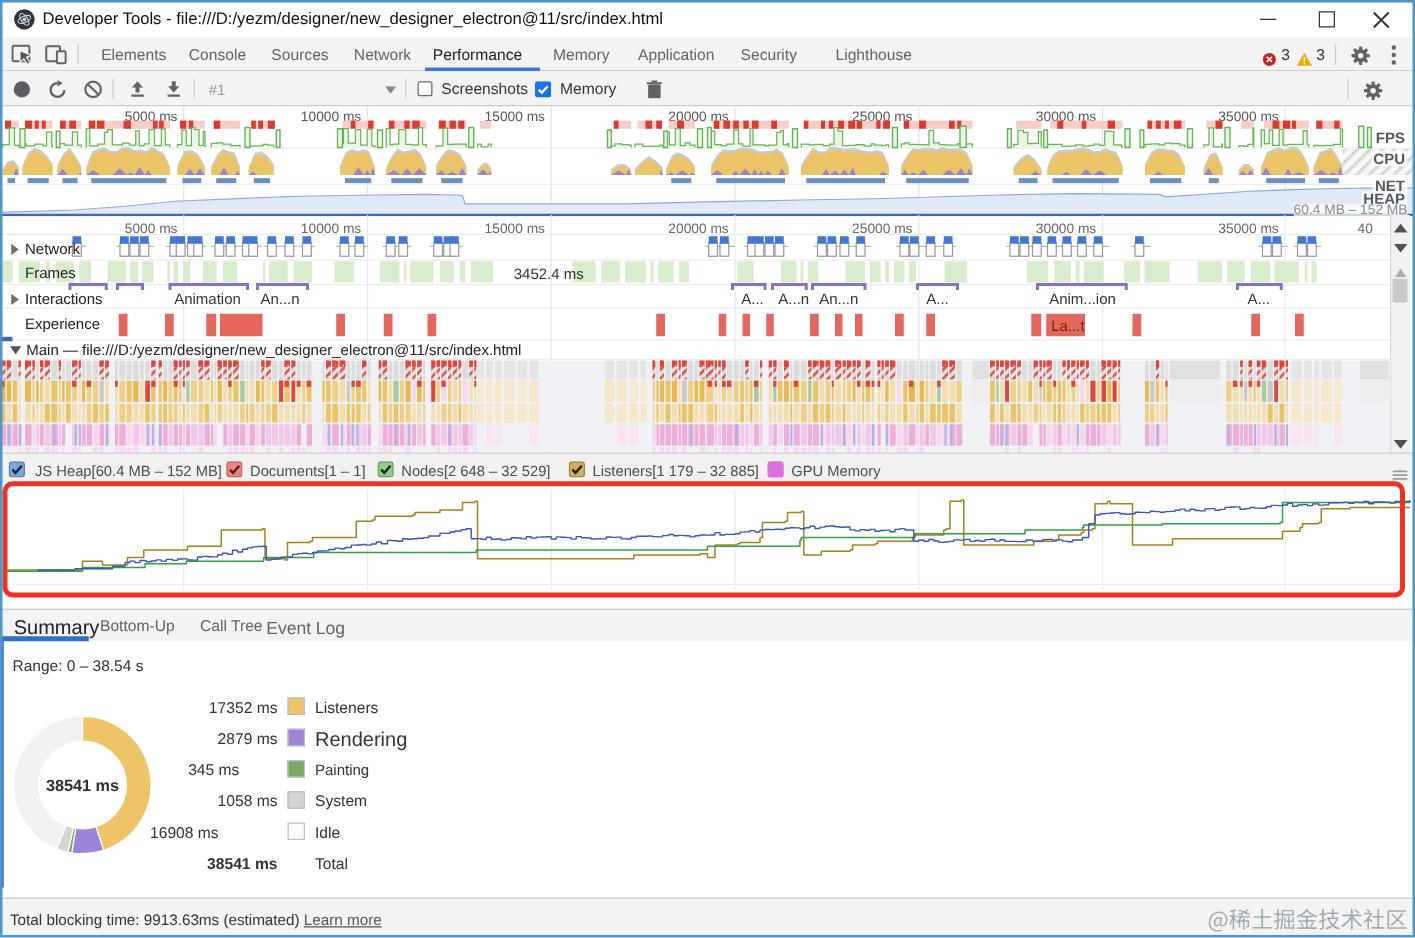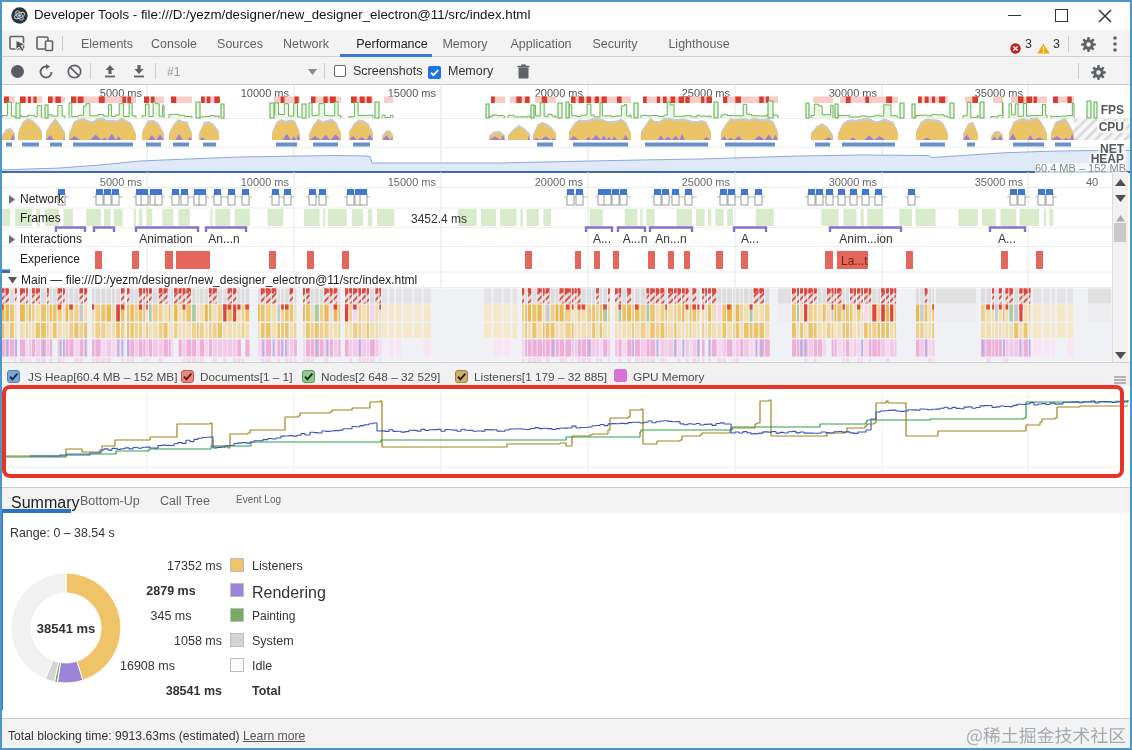--- a/index.html
+++ b/index.html
@@ -29,21 +29,21 @@
     </svg></div>
 <div class="abs" style="left:36px;top:35px"><svg width="18" height="17" viewBox="0 0 18 17">
       <rect x="1" y="2" width="11" height="12" rx="1" fill="none" stroke="#5f6368" stroke-width="1.6"></rect>
       <rect x="9.5" y="6" width="7" height="9.5" rx="1" fill="#f3f3f3" stroke="#5f6368" stroke-width="1.6"></rect>
     </svg></div>
 <div class="abs" style="left:62px;top:36px;width:1px;height:15px;background:#ccc"></div>
 <div class="abs tab" style="left:107px;top:37px;transform:translateX(-50%)">Elements</div>
 <div class="abs tab" style="left:174px;top:37px;transform:translateX(-50%)">Console</div>
 <div class="abs tab" style="left:240px;top:37px;transform:translateX(-50%)">Sources</div>
 <div class="abs tab" style="left:306px;top:37px;transform:translateX(-50%)">Network</div>
-<div class="abs tab tabsel" style="left:392px;top:37px;transform:translateX(-50%)">Performance</div>
+<div class="abs tab tabsel" style="left:382px;top:37px;transform:translateX(-50%)">Performance</div>
 <div class="abs tab" style="left:465px;top:37px;transform:translateX(-50%)">Memory</div>
 <div class="abs tab" style="left:541px;top:37px;transform:translateX(-50%)">Application</div>
 <div class="abs tab" style="left:615px;top:37px;transform:translateX(-50%)">Security</div>
 <div class="abs tab" style="left:699px;top:37px;transform:translateX(-50%)">Lighthouse</div>
 <div class="abs" style="left:340px;top:54px;width:92px;height:3px;background:#3b78dc"></div>
 <div class="abs" style="left:1010px;top:40px"><svg width="11" height="11" viewBox="0 0 11 11">
       <circle cx="5.5" cy="5.5" r="5.2" fill="#c5221f"></circle>
       <path d="M3.4 3.4 L7.6 7.6 M7.6 3.4 L3.4 7.6" stroke="#fff" stroke-width="1.4"></path>
     </svg></div>
 <div class="abs" style="left:1025px;top:37px;font-size:12.5px;color:#333">3</div>
@@ -1959,49 +1959,49 @@
     <line x1="8" y1="79.5" x2="1124" y2="79.5" stroke="#eee"></line>
     <path d="M6 68.0H64V68.0H66V61.0H80V61.0H82V64.0H100V64.0H102V58.0H113V58.0H115V52.0H148V52.0H150V49.0H175V49.0H177V36.0H210V35.0H212V59.0H228V60.0H230V46.0H248V45.0H250V42.0H283V42.0H285V29.0H298V28.0H300V25.0H330V24.0H332V22.0H350V22.0H352V20.0H370V14.0H380V13.0H382V59.0H505V59.0H507V56.0H540V56.0H560V55.0H566V58.0H570V58.0H572V48.0H590V47.0H592V46.0H608V42.0H610V30.0H628V29.0H630V22.0H641V21.0H643V56.0H655V56.0H657V53.0H680V52.0H682V48.0H700V47.0H702V45.0H730V42.0H732V40.0H755V36.0H757V35.0H760V13.0H769V12.0H771V48.0H825V48.0H827V45.0H845V44.0H847V40.0H865V38.0H867V36.0H874V35.0H876V15.0H886V13.0H888V15.0H904V15.0H906V48.0H936V48.0H938V43.0H1024V43.0H1026V37.0H1040V34.0H1042V31.0H1055V30.0H1057V19.0H1080V18.0H1128V18.0" fill="none" stroke="#a1841a" stroke-width="1.2" stroke-linejoin="bevel"></path>
     <path d="M2 69.0H65V69.0H66V66.0H115V66.0H116V63.0H148V63.0H149V61.0H210V61.0H211V58.0H250V58.0H251V54.0H380V54.0H381V52.0H505V52.0H566V49.0H640V44.0H641V42.0H731V41.0H732V39.0H820V36.0H866V34.0H867V32.0H930V31.0H1024V30.0H1026V14.0H1128V12.0" fill="none" stroke="#31a047" stroke-width="1.2" stroke-linejoin="bevel"></path>
     <path d="M30 68.0H60V67.0H90V65.0H100V62.0H104V60.9H108V62.1H112V60.4H117V61.4H121V60.8H125V59.9H129V60.9H133V59.5H138V60.3H142V59.2H146V59.1H150V60.0H154V60.1H158V57.6H162V57.1H166V57.4H170V57.5H174V55.8H178V54.6H182V55.4H186V52.2H190V53.6H194V51.4H198V50.3H202V49.5H206V49.2H210V49.0H213V60.0H217V59.5H221V59.0H225V57.7H229V57.5H234V55.5H238V54.9H242V54.6H246V55.1H250V54.0H254V52.8H259V52.7H263V51.6H268V50.5H272V51.0H276V50.0H281V48.1H285V48.0H289V47.6H293V48.1H297V47.2H301V45.6H305V47.0H310V44.3H314V44.6H318V45.0H322V43.0H326V43.4H330V43.0H334V42.6H339V42.1H343V40.8H347V40.8H352V38.5H356V38.7H360V37.6H364V36.8H369V35.7H373V35.0H377V43.0H381V42.9H385V43.4H389V41.8H393V43.4H397V43.2H401V44.1H405V43.6H409V42.2H413V42.4H417V43.1H421V41.4H425V42.5H429V41.7H433V41.6H437V41.4H441V43.2H445V41.5H449V41.8H453V42.1H457V43.3H461V41.3H465V42.2H469V42.4H473V43.2H477V43.0H481V43.1H485V41.6H489V41.9H493V41.7H497V43.1H501V43.2H505V42.0H509V41.0H513V41.0H518V40.8H522V41.3H526V41.5H530V40.5H535V39.6H539V40.6H543V40.3H547V40.6H552V41.5H556V40.6H560V40.0H564V40.1H568V40.0H572V38.1H576V40.0H580V39.5H584V39.5H588V39.0H592V37.7H596V37.5H600V36.5H604V37.6H608V35.9H612V35.6H616V35.7H620V35.4H624V35.6H628V34.6H632V34.2H636V34.3H640V35.0H644V34.2H648V33.0H652V34.8H656V33.7H660V33.0H664V32.8H668V33.4H672V33.8H676V33.6H680V35.9H684V36.7H688V35.7H692V36.2H696V35.5H700V37.0H704V36.4H708V36.1H712V37.4H716V35.5H720V34.9H724V36.0H731V45.0H735V44.0H739V45.0H743V43.6H747V44.8H751V45.9H755V45.6H759V45.1H763V43.9H768V44.1H772V43.5H776V45.1H780V44.4H784V45.0H788V43.7H792V43.4H796V44.9H800V44.0H804V45.1H809V45.1H813V45.3H817V45.2H821V44.0H826V44.9H830V45.0H834V43.7H838V43.5H842V44.1H846V43.9H850V44.9H854V45.4H858V44.0H862V44.0H866V42.0H871V31.0H876V24.0H880V23.0H884V22.7H888V22.4H892V22.1H896V23.0H900V23.4H904V23.0H908V21.8H912V21.9H916V22.1H920V21.0H924V21.3H928V21.8H932V21.3H936V21.1H940V20.2H944V19.3H948V20.7H952V19.4H956V20.4H960V20.7H964V19.1H968V18.9H972V20.2H976V19.5H980V17.9H984V17.6H988V17.5H992V19.4H996V18.9H1000V18.0H1004V18.5H1009V18.6H1013V17.4H1017V16.3H1022V16.5H1026V16.0H1030V14.6H1034V17.0H1038V16.0H1042V15.6H1046V16.5H1050V15.1H1055V16.1H1059V15.9H1063V14.2H1067V14.2H1071V14.1H1075V13.9H1079V14.7H1083V13.7H1087V14.0H1091V13.1H1095V15.0H1099V13.5H1104V13.6H1108V13.8H1112V14.5H1116V13.2H1120V14.3H1124V13.1H1128V13.0" fill="none" stroke="#3a54ba" stroke-width="1.1" stroke-linejoin="bevel"></path>
   </svg>
 <div class="abs" style="left:2px;top:385px;width:1122px;height:93px;border:4px solid #ea3323;border-radius:8px;box-sizing:border-box;z-index:5"></div>
 <div class="abs" style="left:0;top:487px;width:1132px;height:26px;background:#f3f3f3;border-top:1px solid #ccc;box-sizing:border-box"></div>
 <div class="abs" style="left:11px;top:494px;font-size:16px;color:#202124">Summary</div>
 <div class="abs" style="left:80px;top:494px;font-size:12.5px;color:#5f6368">Bottom-Up</div>
 <div class="abs" style="left:160px;top:494px;font-size:12.5px;color:#5f6368">Call Tree</div>
-<div class="abs" style="left:236px;top:494px;font-size:10px;color:#5f6368">Event Log</div>
+<div class="abs" style="left:213px;top:494px;font-size:14px;color:#5f6368">Event Log</div>
 <div class="abs" style="left:0;top:509px;width:71px;height:3.5px;background:#2e72c8"></div>
 <div class="abs" style="left:0;top:512px;width:2.5px;height:198px;background:#2e72c8"></div>
 <div class="abs" style="left:10px;top:525.5px;font-size:12.4px;color:#333">Range: 0 – 38.54 s</div>
 <svg class="abs" style="left:10px;top:572px" width="112" height="112">
     <path d="M56.0 1.0 A55 55 0 0 1 72.9 108.3 L66.8 89.3 A35 35 0 0 0 56.0 21.0 Z" fill="#efc368" stroke="#fff" stroke-width="1"></path>
     <path d="M72.9 108.3 A55 55 0 0 1 47.4 110.3 L50.5 90.6 A35 35 0 0 0 66.8 89.3 Z" fill="#9c84d8" stroke="#fff" stroke-width="1"></path>
     <path d="M47.4 110.3 A55 55 0 0 1 44.4 109.8 L48.6 90.2 A35 35 0 0 0 50.5 90.6 Z" fill="#77ab62" stroke="#fff" stroke-width="1"></path>
     <path d="M44.4 109.8 A55 55 0 0 1 35.3 107.0 L42.8 88.4 A35 35 0 0 0 48.6 90.2 Z" fill="#d4d4d4" stroke="#fff" stroke-width="1"></path>
     <path d="M35.3 107.0 A55 55 0 0 1 56.0 1.0 L56.0 21.0 A35 35 0 0 0 42.8 88.4 Z" fill="#f1f1f1" stroke="#fff" stroke-width="1"></path>
   </svg>
 <div class="abs" style="left:36px;top:621px;width:60px;font-size:13px;font-weight:bold;color:#303030;text-align:center">38541 ms</div>
 <div class="abs" style="left:120px;top:559px;width:102px;text-align:right;font-size:12.5px;font-weight:normal;color:#333">17352 ms</div>
 <div class="abs" style="left:230px;top:558px;width:14px;height:14px;background:#efc368;border:1px solid #bdbdbd;box-sizing:border-box"></div>
 <div class="abs" style="left:252px;top:559px;font-size:12.5px;font-weight:normal;color:#333">Listeners</div>
-<div class="abs" style="left:120px;top:584px;width:102px;text-align:center;font-size:12.5px;font-weight:bold;color:#333">2879 ms</div>
+<div class="abs" style="left:120px;top:584px;width:102px;text-align:right;font-size:12.5px;font-weight:normal;color:#333">2879 ms</div>
 <div class="abs" style="left:230px;top:583px;width:14px;height:14px;background:#9c84d8;border:1px solid #bdbdbd;box-sizing:border-box"></div>
 <div class="abs" style="left:252px;top:584px;font-size:16px;font-weight:normal;color:#333">Rendering</div>
 <div class="abs" style="left:120px;top:609px;width:102px;text-align:center;font-size:12.5px;font-weight:normal;color:#333">345 ms</div>
 <div class="abs" style="left:230px;top:608px;width:14px;height:14px;background:#77ab62;border:1px solid #bdbdbd;box-sizing:border-box"></div>
 <div class="abs" style="left:252px;top:609px;font-size:12px;font-weight:normal;color:#333">Painting</div>
 <div class="abs" style="left:120px;top:634px;width:102px;text-align:right;font-size:12.5px;font-weight:normal;color:#333">1058 ms</div>
 <div class="abs" style="left:230px;top:633px;width:14px;height:14px;background:#d4d4d4;border:1px solid #bdbdbd;box-sizing:border-box"></div>
 <div class="abs" style="left:252px;top:634px;font-size:12.5px;font-weight:normal;color:#333">System</div>
 <div class="abs" style="left:120px;top:659px;width:102px;text-align:left;font-size:12.5px;font-weight:normal;color:#333">16908 ms</div>
 <div class="abs" style="left:230px;top:658px;width:14px;height:14px;background:#fbfbfb;border:1px solid #bdbdbd;box-sizing:border-box"></div>
 <div class="abs" style="left:252px;top:659px;font-size:12.5px;font-weight:normal;color:#333">Idle</div>
 <div class="abs" style="left:120px;top:684px;width:102px;text-align:right;font-size:12.5px;font-weight:bold;color:#333">38541 ms</div>
-<div class="abs" style="left:252px;top:684px;font-size:12.5px;font-weight:bold;color:#333">Total</div>
+<div class="abs" style="left:252px;top:684px;font-size:12.5px;font-weight:normal;color:#333">Total</div>
 <div class="abs" style="left:0;top:718px;width:1132px;height:32px;background:#f3f3f3;border-top:1px solid #c9c9c9;box-sizing:border-box"></div>
 <div class="abs" style="left:8px;top:729px;font-size:12.2px;color:#333">Total blocking time: 9913.63ms (estimated) <span style="text-decoration:underline;color:#555">Learn more</span></div>
 <div class="abs" style="left:966px;top:725px"><svg width="160" height="22" viewBox="0 0 160 22" fill="#a1a9b1">
       <g transform="translate(0 17.2) scale(0.01790 -0.01790)">
         <g transform="translate(0 0)">
           <path d="M449 -173Q368 -173 296 -148Q225 -122 171 -71Q117 -20 87 55Q56 129 56 227Q56 340 94 431Q131 522 196 587Q261 652 345 687Q430 722 523 722Q636 722 718 675Q800 629 844 546Q889 463 889 352Q889 279 869 223Q849 168 816 131Q783 93 743 74Q704 55 666 55Q621 55 588 76Q556 97 551 140H548Q521 108 485 86Q449 63 412 63Q356 63 317 104Q277 146 277 222Q277 266 293 312Q308 357 336 396Q364 435 404 458Q444 481 493 481Q521 481 544 467Q567 454 582 426H584L597 472H657L613 249Q581 117 674 117Q710 117 745 145Q779 172 802 224Q825 276 825 348Q825 416 805 473Q785 530 746 572Q707 614 649 637Q591 661 515 661Q440 661 370 630Q300 600 245 543Q189 487 156 407Q123 328 123 230Q123 148 148 85Q173 21 218 -22Q263 -66 324 -89Q385 -112 456 -112Q507 -112 554 -97Q600 -83 637 -62L662 -116Q614 -145 561 -159Q508 -173 449 -173ZM430 126Q453 126 479 142Q505 157 534 193L565 370Q550 396 533 406Q516 417 493 417Q461 417 434 399Q407 382 389 353Q370 325 360 292Q351 258 351 227Q351 173 373 150Q396 126 430 126Z"></path>
         </g>
         <g transform="translate(946 0)">
           <path d="M385 519H962V454H385ZM643 425H711V-80H643ZM837 840 901 810Q844 756 766 709Q689 662 603 625Q517 587 436 560Q431 568 422 579Q413 590 404 601Q395 612 387 618Q470 641 554 674Q639 708 713 750Q786 792 837 840ZM421 765 467 816Q528 798 594 773Q661 749 725 721Q790 694 846 666Q902 638 942 614L898 559Q858 584 802 612Q746 641 682 669Q618 697 551 722Q484 747 421 765ZM518 335H880V269H518V7H449V295L487 335ZM847 335H916V83Q916 58 911 43Q906 28 887 20Q870 12 844 10Q818 8 779 8Q777 23 771 40Q765 58 758 72Q785 71 806 71Q827 71 834 71Q847 71 847 84ZM580 622 649 607Q607 480 540 375Q473 269 387 198Q382 206 372 216Q363 225 352 235Q342 245 334 251Q418 315 481 411Q544 508 580 622ZM178 763H244V-80H178ZM45 553H353V483H45ZM173 525 217 509Q202 442 178 368Q153 293 124 226Q94 159 63 114Q57 128 46 147Q35 166 27 179Q55 219 84 277Q112 336 136 402Q160 467 173 525ZM312 831 356 771Q318 754 270 739Q222 724 171 714Q120 703 73 695Q71 707 64 723Q58 740 52 752Q98 762 146 774Q194 786 238 801Q282 815 312 831ZM241 457Q249 449 264 431Q279 413 296 392Q314 371 328 353Q343 335 348 327L309 269Q303 283 290 305Q277 327 262 351Q247 375 233 396Q220 416 211 428Z"></path>
         </g>

